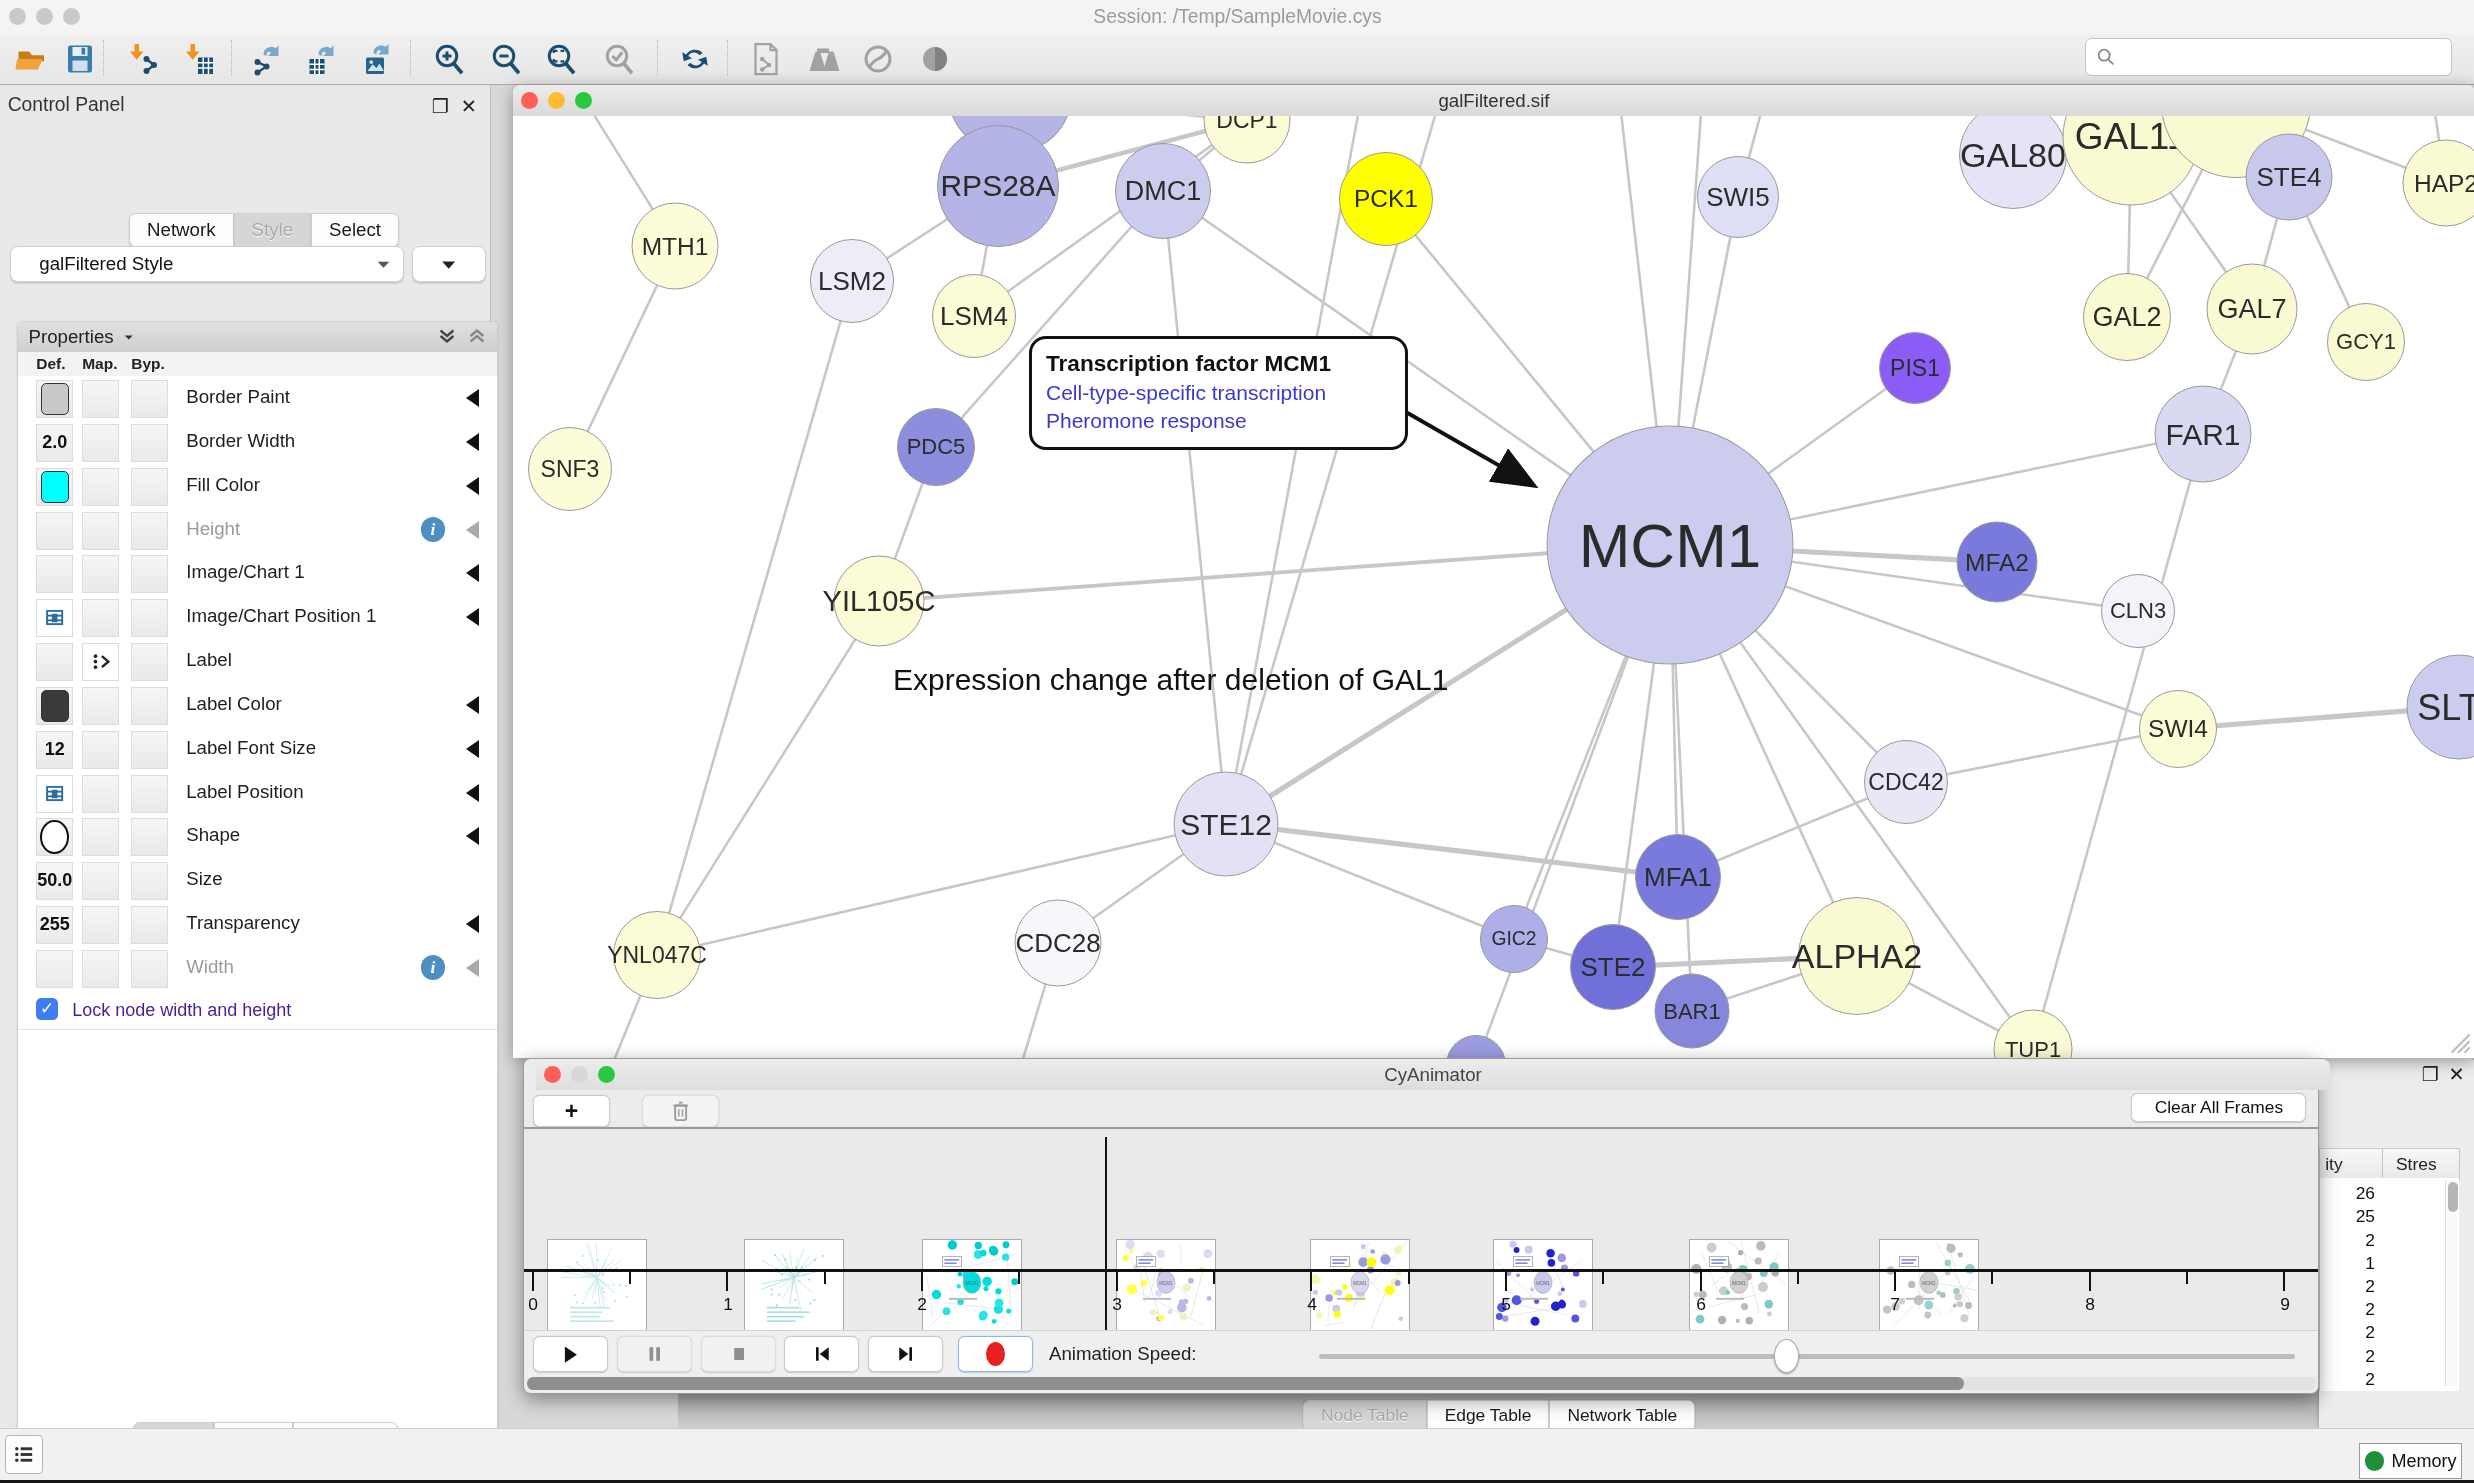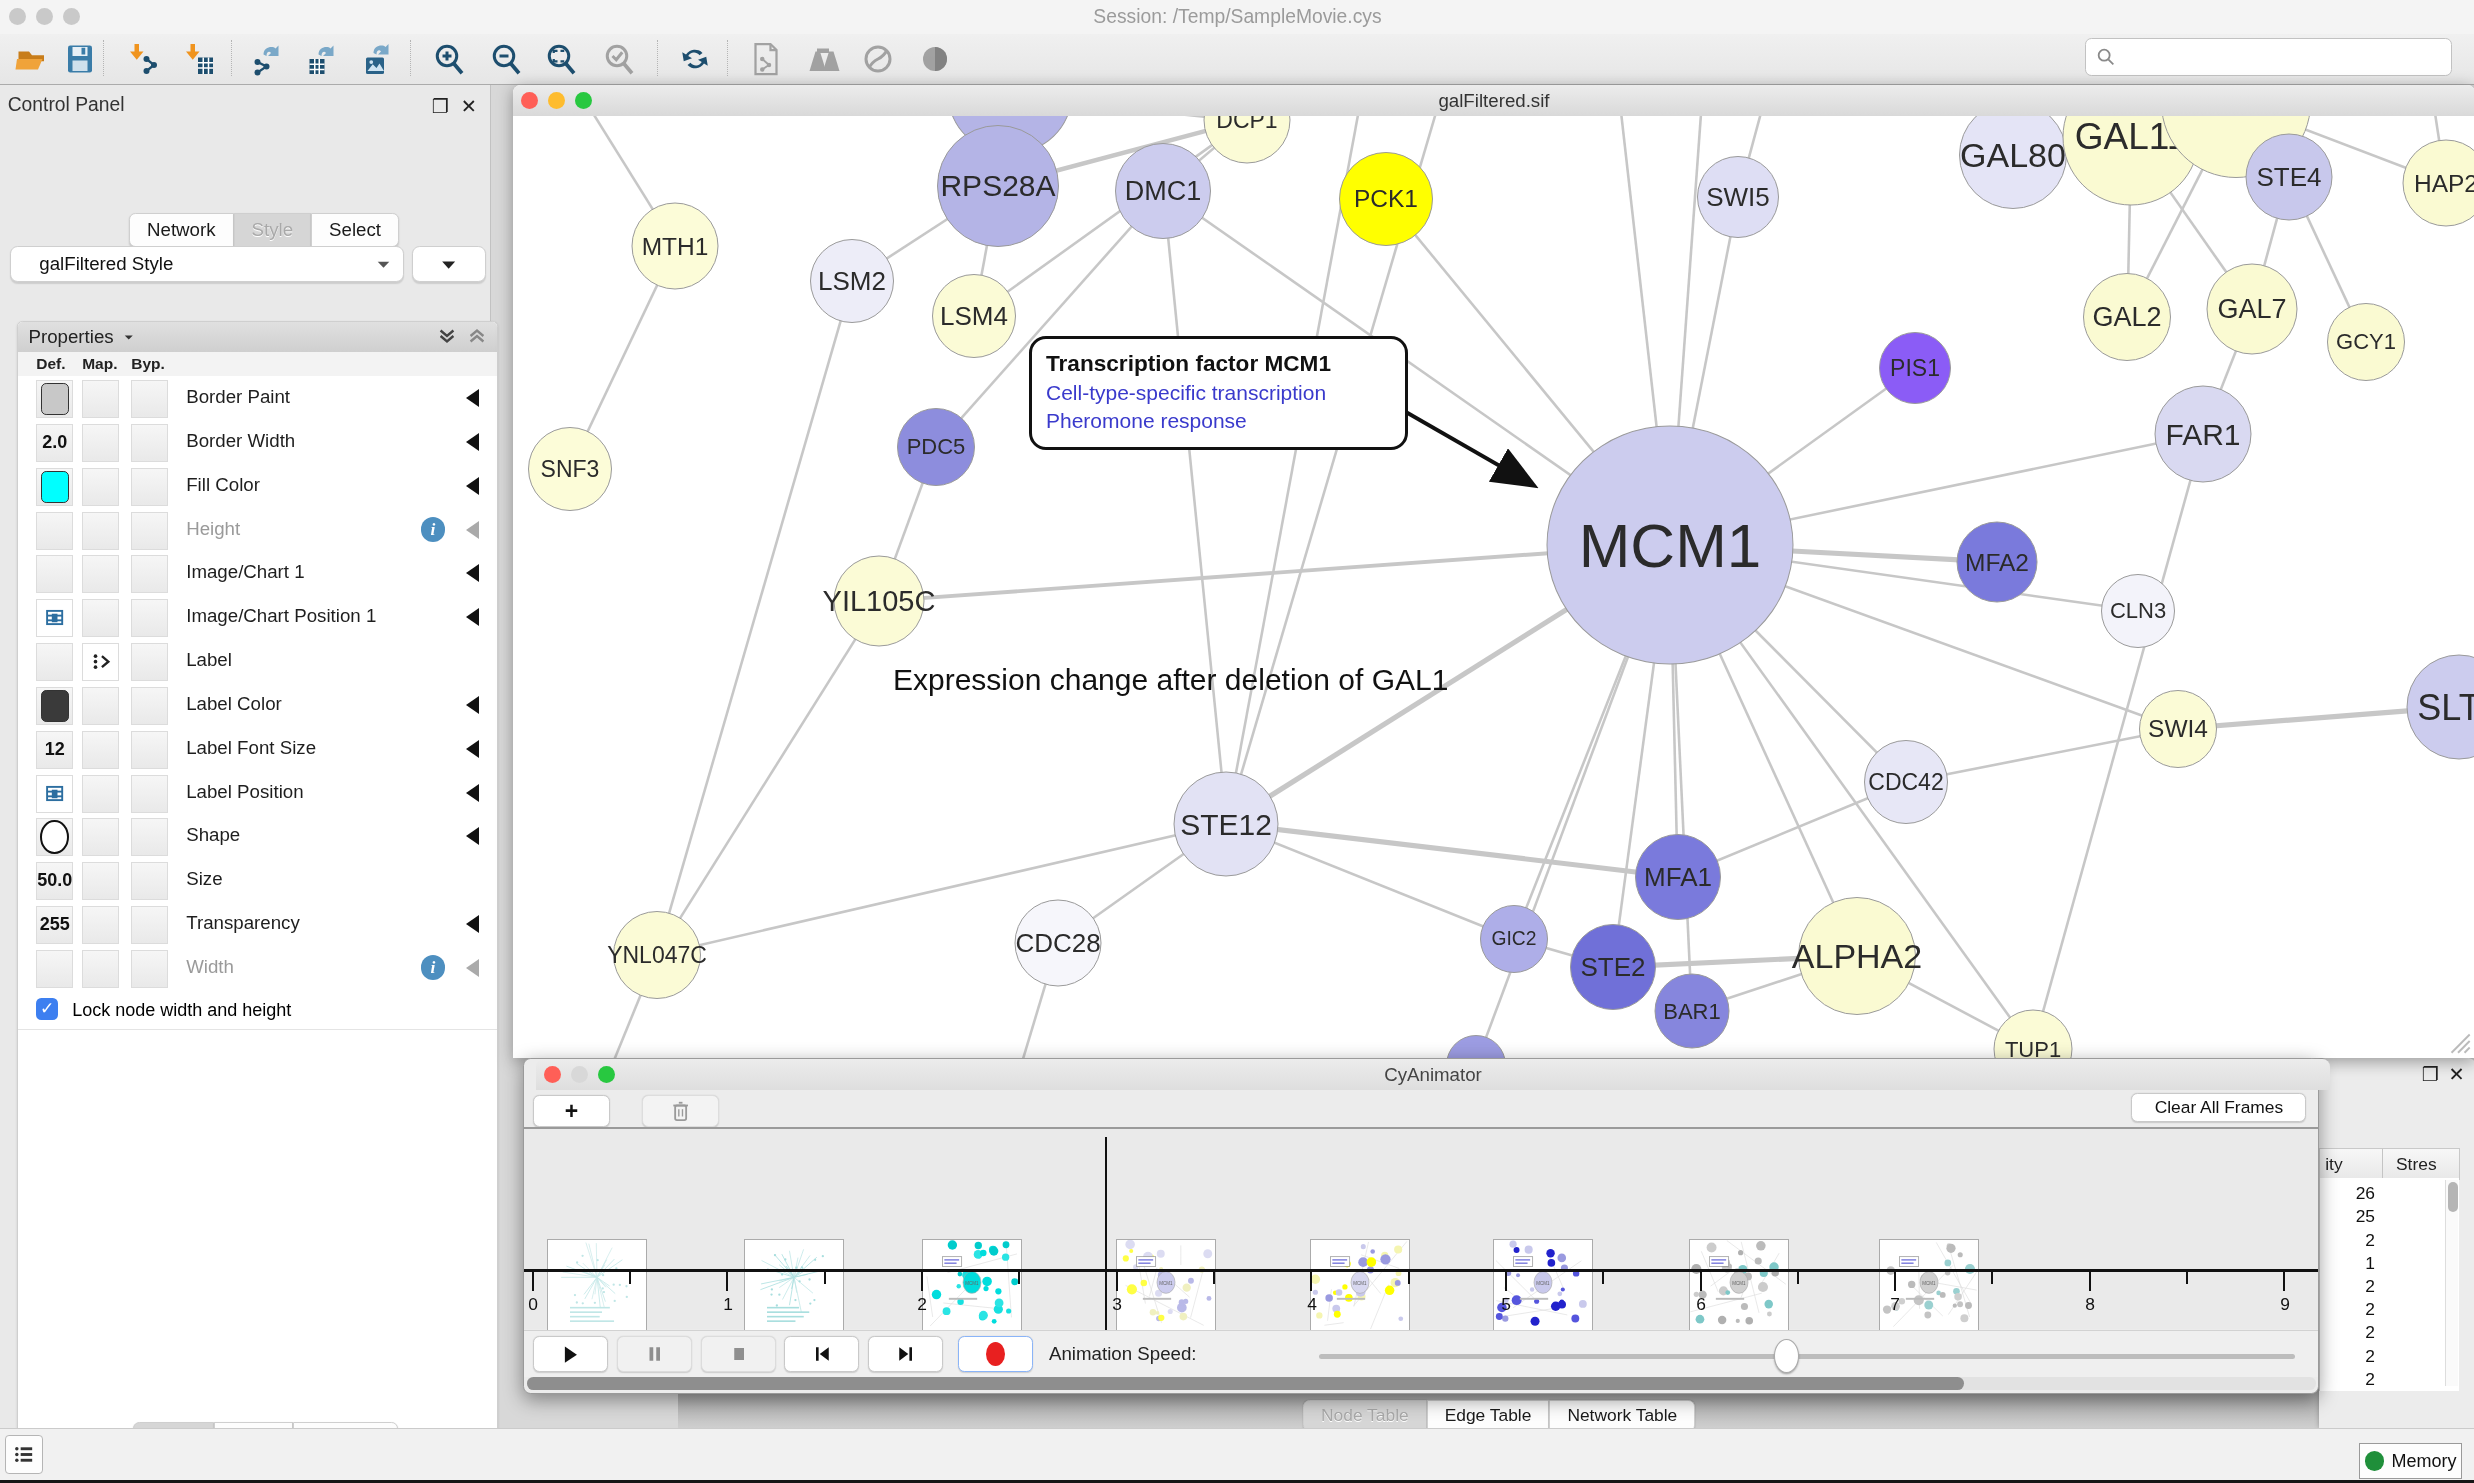--- a/index.html
+++ b/index.html
@@ -35,21 +35,21 @@
   .pcell{position:absolute;top:3.9px;width:35px;height:36px;background:linear-gradient(#f6f6f6,#e9e9e9);border:0.6px solid #dcdcdc;display:flex;align-items:center;justify-content:center;}
   .plabel{position:absolute;left:168px;top:10.3px;font-size:18.7px;color:#1e1e1e;}
   .plabel.dis{color:#9a9a9a;}
   .parrow{position:absolute;right:18px;top:13px;width:0;height:0;border-top:9px solid transparent;border-bottom:9px solid transparent;border-right:13px solid #111;}
   .parrow.dis{border-right-color:#aaa;}
   .pinfo{position:absolute;right:52px;top:9px;width:24.5px;height:24.5px;border-radius:50%;background:#4d8fc0;color:#fff;font-size:17.4px;font-weight:bold;display:flex;align-items:center;justify-content:center;font-family:"Liberation Serif",serif;font-style:italic;}
   .swatch{width:26px;height:30px;border:1.3px solid #333;border-radius:5.2px;}
   .defnum{font-size:18px;font-weight:bold;color:#111;}
   #lockrow{position:absolute;left:0;width:479px;height:39px;background:#fff;border-bottom:0.6px solid #e4e4e4;}
   #lockbox{position:absolute;left:18px;top:7.7px;width:22px;height:22px;background:#3d7ff0;border-radius:5.2px;color:#fff;font-size:17px;display:flex;align-items:center;justify-content:center;}
-  #locklabel{position:absolute;left:54px;top:10.3px;font-size:18px;color:#000000;}
+  #locklabel{position:absolute;left:54px;top:10.3px;font-size:18px;color:#4c1d95;}
   
   #dock-strip{left:678px;top:1384px;width:1797px;height:44px;background:linear-gradient(#9d9d9d,#cfcfcf);border-radius:9px 0 0 0;}
   #table-tabs{position:absolute;left:625px;top:15.5px;display:flex;}
   #table-tabs .tab{height:30px;font-size:17.4px;box-shadow:0 0.6px 1.3px rgba(0,0,0,.3);}
   
   #table-panel{left:2319px;top:1058px;width:156px;height:370px;background:#ececec;border-radius:6.4px 6.4px 0 0;box-shadow:0 0 5.2px rgba(0,0,0,.25);}
   #tp-hdr{position:absolute;left:0;top:90px;width:139px;height:30px;background:linear-gradient(#f7f7f7,#e8e8e8);border:0.6px solid #c9c9c9;font-size:17.4px;color:#222;}
   #tp-body{position:absolute;left:0;top:120px;width:139px;height:213px;background:#fff;border-left:0.6px solid #c9c9c9;}
   .tp-val{position:absolute;right:84px;font-size:17.4px;color:#111;}
   #tp-scroll{position:absolute;right:17px;top:122px;width:11.6px;height:206px;background:#fafafa;border-left:0.6px solid #ddd;}

